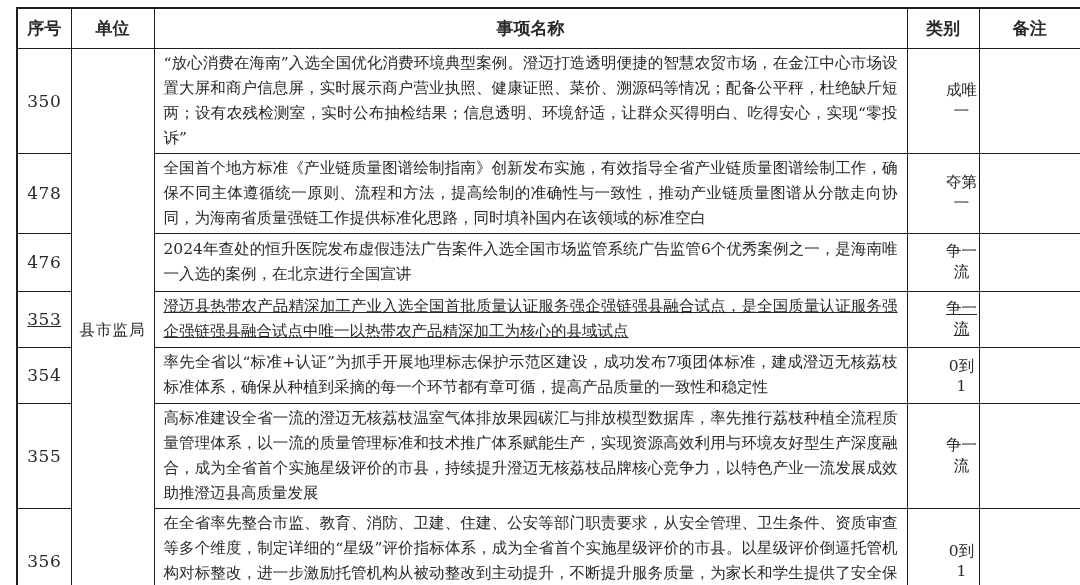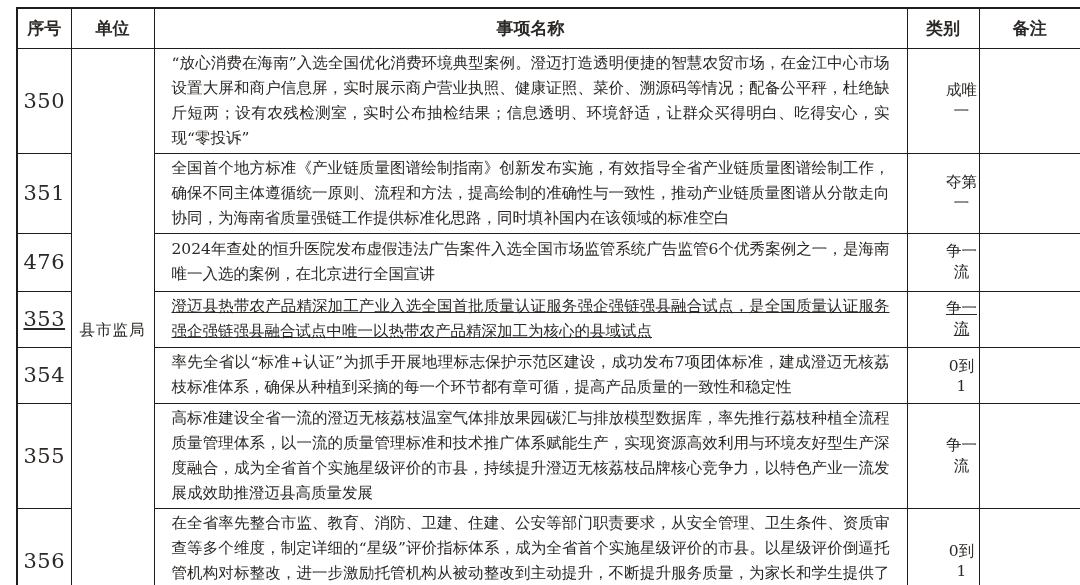--- a/index.html
+++ b/index.html
@@ -39,31 +39,31 @@
     padding: 2px;
   }
   col.c-num  { width: 54px; }
   col.c-unit { width: 83px; }
   col.c-item { width: 753px; }
   col.c-cat  { width: 72px; }
   col.c-note { width: 102px; }
 
   td.num {
     text-align: center;
-    font-size: 21px;
+    font-size: 17px;
     letter-spacing: 0.5px;
   }
   td.unit {
     text-align: center;
     font-size: 15.5px;
     letter-spacing: 1px;
   }
   td.item {
     text-align: justify;
-    padding: 2px 17px;
+    padding: 2px 9px;
     font-size: 15.5px;
     line-height: 25px;
   }
   td.cat {
     text-align: center;
     font-size: 15.5px;
     padding-left: 38px;
   }
   td.note {
     background: #ffffff;
@@ -98,21 +98,21 @@
       <th>备注</th>
     </tr>
     <tr class="h-350">
       <td class="num">350</td>
       <td class="unit" rowspan="7">县市监局</td>
       <td class="item">“放心消费在海南”入选全国优化消费环境典型案例。澄迈打造透明便捷的智慧农贸市场，在金江中心市场设置大屏和商户信息屏，实时展示商户营业执照、健康证照、菜价、溯源码等情况；配备公平秤，杜绝缺斤短两；设有农残检测室，实时公布抽检结果；信息透明、环境舒适，让群众买得明白、吃得安心，实现“零投诉”</td>
       <td class="cat">成唯一</td>
       <td class="note"></td>
     </tr>
     <tr class="h-351">
-      <td class="num">351</td>
+      <td class="num">478</td>
       <td class="item">全国首个地方标准《产业链质量图谱绘制指南》创新发布实施，有效指导全省产业链质量图谱绘制工作，确保不同主体遵循统一原则、流程和方法，提高绘制的准确性与一致性，推动产业链质量图谱从分散走向协同，为海南省质量强链工作提供标准化思路，同时填补国内在该领域的标准空白</td>
       <td class="cat">夺第一</td>
       <td class="note"></td>
     </tr>
     <tr class="h-352">
       <td class="num">476</td>
       <td class="item">2024年查处的恒升医院发布虚假违法广告案件入选全国市场监管系统广告监管6个优秀案例之一，是海南唯一入选的案例，在北京进行全国宣讲</td>
       <td class="cat">争一流</td>
       <td class="note"></td>
     </tr>

